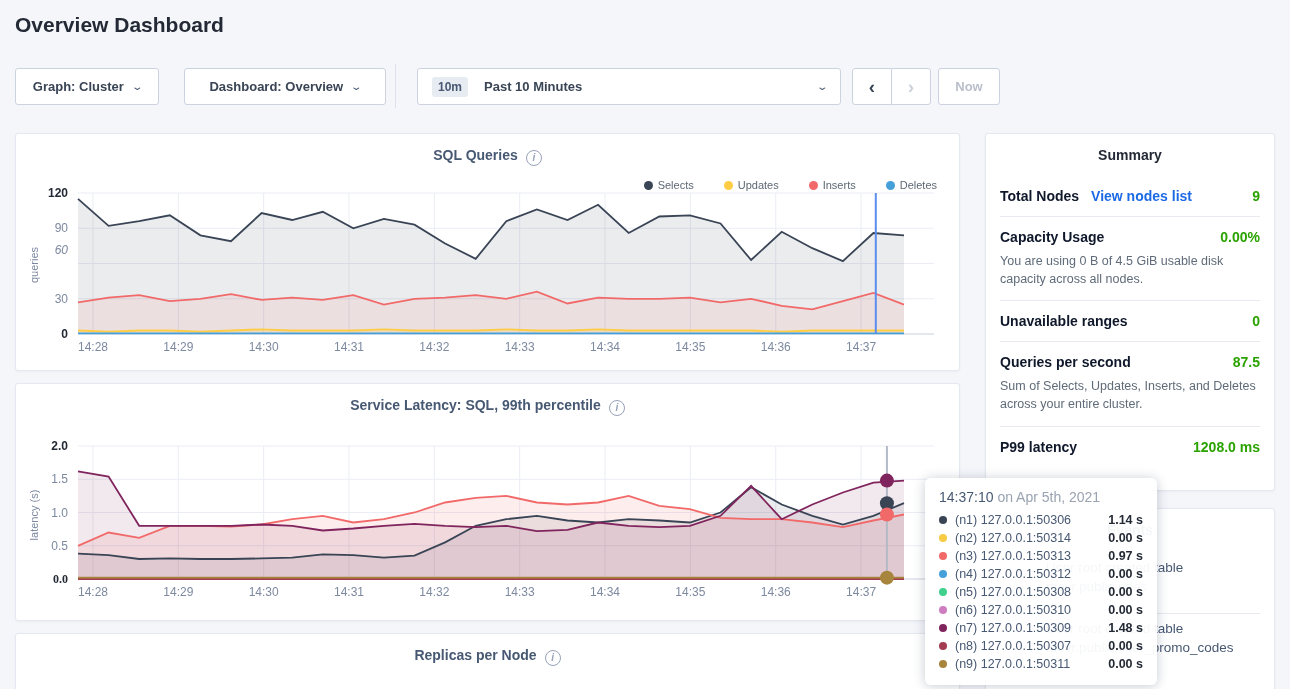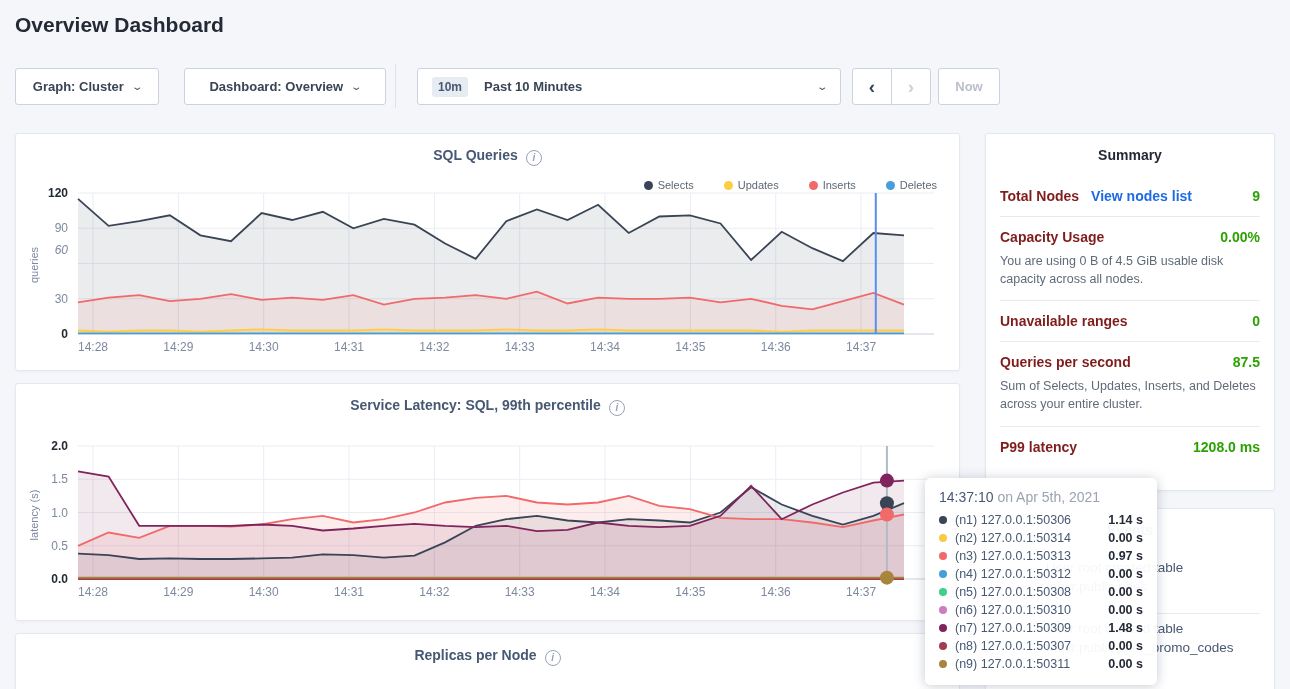--- a/index.html
+++ b/index.html
@@ -45,21 +45,21 @@
   #card-sql .ylabel{top:125px}
   #card-lat .ylabel{top:125px}
   .ytick{position:absolute;left:0;text-align:right;font-size:12px;color:#7d89a0}
   .ytick.strong{font-weight:700;color:#242a35}
   .xtick{position:absolute;transform:translateX(-50%);font-size:12px;color:#7d89a0;white-space:nowrap}
   
   #summary-rows{position:absolute;top:42px;left:14px;right:14px}
   .sum-row{padding:12px 0;border-top:1px solid #e7eaf1}
   .sum-row:first-child{border-top:none}
   .sum-head{display:flex;align-items:baseline}
-  .sum-label{font-size:14px;font-weight:700;color:#7f1d1d}
+  .sum-label{font-size:14px;font-weight:700;color:#0f172a}
   .sum-link{font-size:14px;font-weight:700;margin-left:12px;cursor:pointer}
   .sum-value{margin-left:auto;font-size:14px;font-weight:700}
   .sum-sub{margin-top:7px;font-size:12.5px;line-height:1.45;color:#5f6b79}
   
   #events-list{position:absolute;top:44px;left:14px;right:14px}
   .event{padding:6px 0 16px 46px;font-size:13.5px;line-height:1.4;color:#475872;border-bottom:1px solid #e7eaf1}
   .event:last-child{border-bottom:none}
   
   #hover-tooltip{position:absolute;left:925px;top:478px;width:232px;box-sizing:border-box;
     background:rgba(255,255,255,0.95);border-radius:6px;box-shadow:0 1px 12px rgba(55,65,90,0.28);
@@ -197,21 +197,21 @@
         <line x1="808.92" y1="0" x2="808.92" y2="133" stroke="#b3bac6" stroke-width="2"></line>
         <circle cx="808.92" cy="34.58" r="7" fill="#80245d"></circle>
         <circle cx="808.92" cy="57.19000000000001" r="7" fill="#394455"></circle>
         <circle cx="808.92" cy="68.495" r="7" fill="#f16969"></circle>
         <circle cx="808.92" cy="131.67" r="7" fill="#a8853c"></circle>
       </svg>
       <span class="ytick strong" style="top: -7px; width: 37px;">2.0</span>
       <span class="ytick" style="top: 26.25px; width: 37px;">1.5</span>
       <span class="ytick" style="top: 59.5px; width: 37px;">1.0</span>
       <span class="ytick" style="top: 92.75px; width: 37px;">0.5</span>
-      <span class="ytick strong" style="top: 126px; width: 37px;">0.0</span>
+      <span class="ytick strong" style="top: 126px; width: 37px; font-family: Liberation Serif, serif;">0.0</span>
       <span class="xtick" style="left: 61.98px; top: 139px;">14:28</span>
       <span class="xtick" style="left: 147.323px; top: 139px;">14:29</span>
       <span class="xtick" style="left: 232.666px; top: 139px;">14:30</span>
       <span class="xtick" style="left: 318.01px; top: 139px;">14:31</span>
       <span class="xtick" style="left: 403.353px; top: 139px;">14:32</span>
       <span class="xtick" style="left: 488.696px; top: 139px;">14:33</span>
       <span class="xtick" style="left: 574.039px; top: 139px;">14:34</span>
       <span class="xtick" style="left: 659.382px; top: 139px;">14:35</span>
       <span class="xtick" style="left: 744.726px; top: 139px;">14:36</span>
       <span class="xtick" style="left: 830.069px; top: 139px;">14:37</span>

